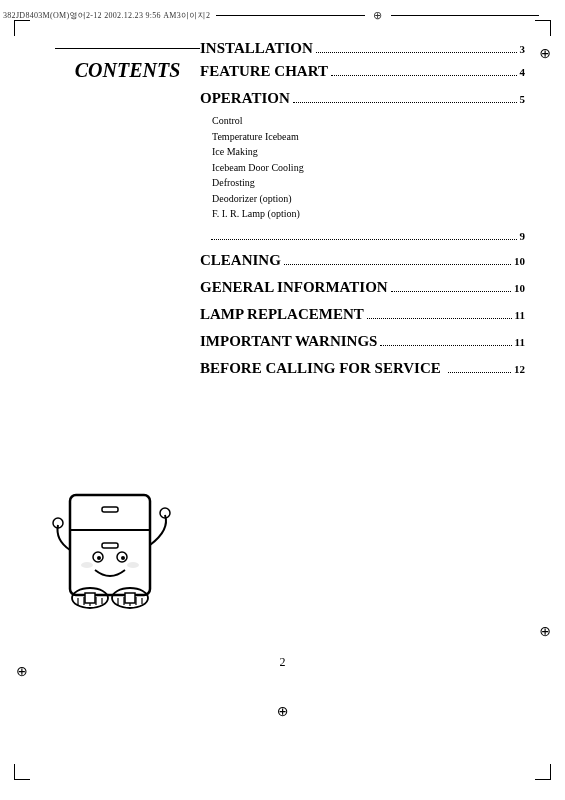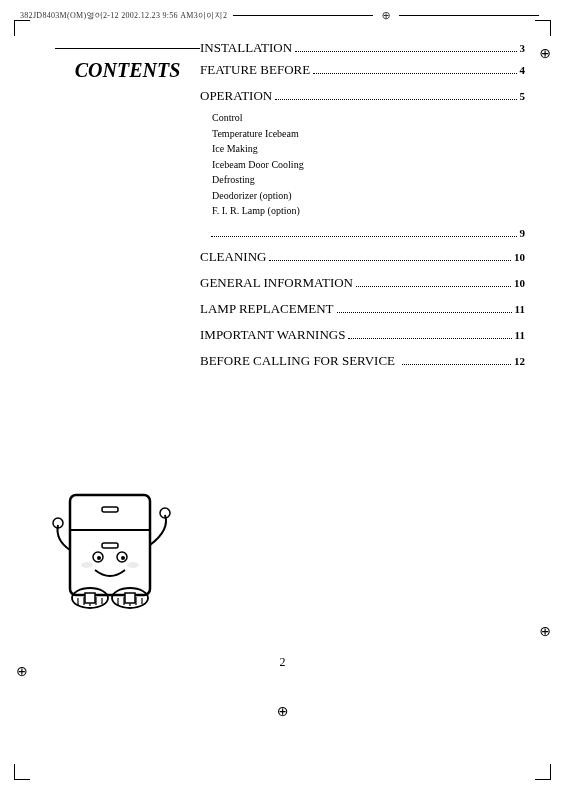--- a/index.html
+++ b/index.html
@@ -21,21 +21,21 @@
       width: 565px;
       height: 800px;
       background: #fff;
       position: relative;
     }
 
     
     .file-header {
       position: absolute;
       top: 8px;
-      left: 20px;
+      left: 3px;
       right: 20px;
       display: flex;
       align-items: center;
       font-size: 9px;
       color: #333;
     }
 
     .file-header-text {
       font-size: 8px;
       letter-spacing: 0.3px;
@@ -95,22 +95,22 @@
     }
 
     .toc-entry {
       display: flex;
       align-items: baseline;
       margin-bottom: 6px;
       font-size: 11px;
     }
 
     .toc-label {
-      font-weight: normal;
-      font-size: 13px;
+      font-weight: bold;
+      font-size: 15px;
       white-space: nowrap;
     }
 
     .toc-dots {
       flex: 1;
       border-bottom: 1px dotted #000;
       margin: 0 3px 2px 3px;
       min-width: 10px;
     }
 
@@ -270,21 +270,21 @@
 
       <div class="toc-area">
 
         <div class="toc-entry">
           <span class="toc-label">INSTALLATION</span>
           <span class="toc-dots"></span>
           <span class="toc-page">3</span>
         </div>
 
         <div class="toc-entry toc-entry-gap">
-          <span class="toc-label">FEATURE BEFORE</span>
+          <span class="toc-label">FEATURE CHART</span>
           <span class="toc-dots"></span>
           <span class="toc-page">4</span>
         </div>
 
         <div class="toc-entry">
           <span class="toc-label">OPERATION</span>
           <span class="toc-dots"></span>
           <span class="toc-page">5</span>
         </div>
 

